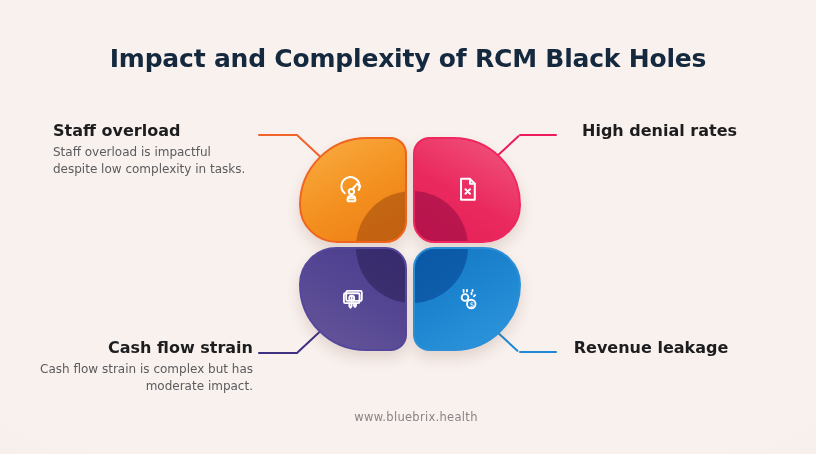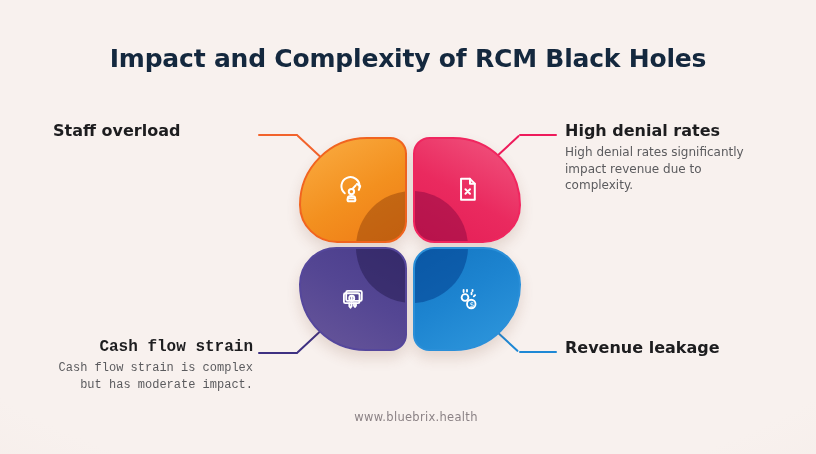--- a/index.html
+++ b/index.html
@@ -14,23 +14,23 @@
     position:absolute;top:44px;left:0;right:0;
     text-align:center;
     font-size:25px;font-weight:700;color:#14283e;letter-spacing:-0.2px;
     margin:0;
   }
   
   .item{position:absolute;}
   .item .label{font-size:16px;font-weight:700;color:#1d1d1f;margin:0 0 4px 0;}
   .item .desc{font-size:12px;color:#5b5b5e;line-height:1.38;margin:0;}
   .item.tl{top:121px;right:563px;width:200px;}
-  .item.tr{top:121px;left:565px;width:205px;text-align:left;}
-  .item.bl{top:338px;right:563px;width:220px;text-align:right;font-family:Liberation Mono, monospace;}
-  .item.br{top:338px;left:565px;width:172px;text-align:left;}
+  .item.tr{top:121px;left:582px;width:205px;text-align:left;}
+  .item.bl{top:338px;right:563px;width:220px;text-align:right;}
+  .item.br{top:338px;left:565px;width:172px;text-align:center;}
   
   .conn{position:absolute;height:2px;border-radius:1px;}
   .conn.diag{transform-origin:0 50%;}
   .c-tl{background:#f2632c;}
   .c-tr{background:#ee1b5b;}
   .c-bl{background:#3e3182;}
   .c-br{background:#1e88d5;}
   .c-tl-h{left:258px;top:134px;width:40px;}
   .c-tl-d{left:297px;top:134px;width:38px;transform:rotate(43deg);}
   .c-tr-h{left:519px;top:134px;width:38px;}
@@ -80,24 +80,24 @@
 </style>
 </head>
 <body>
 
 <div class="canvas">
 
   <h1 class="title">Impact and Complexity of RCM Black Holes</h1>
 
   <div class="item tl">
     <p class="label">Staff overload</p>
+    <p class="desc">Staff overload is impactful despite low complexity in tasks.</p>
   </div>
   <div class="item tr">
     <p class="label">High denial rates</p>
-    <p class="desc">High denial rates significantly impact revenue due to complexity.</p>
   </div>
   <div class="item bl">
     <p class="label">Cash flow strain</p>
     <p class="desc">Cash flow strain is complex but has moderate impact.</p>
   </div>
   <div class="item br">
     <p class="label">Revenue leakage</p>
   </div>
 
   <div class="conn c-tl c-tl-h"></div>

